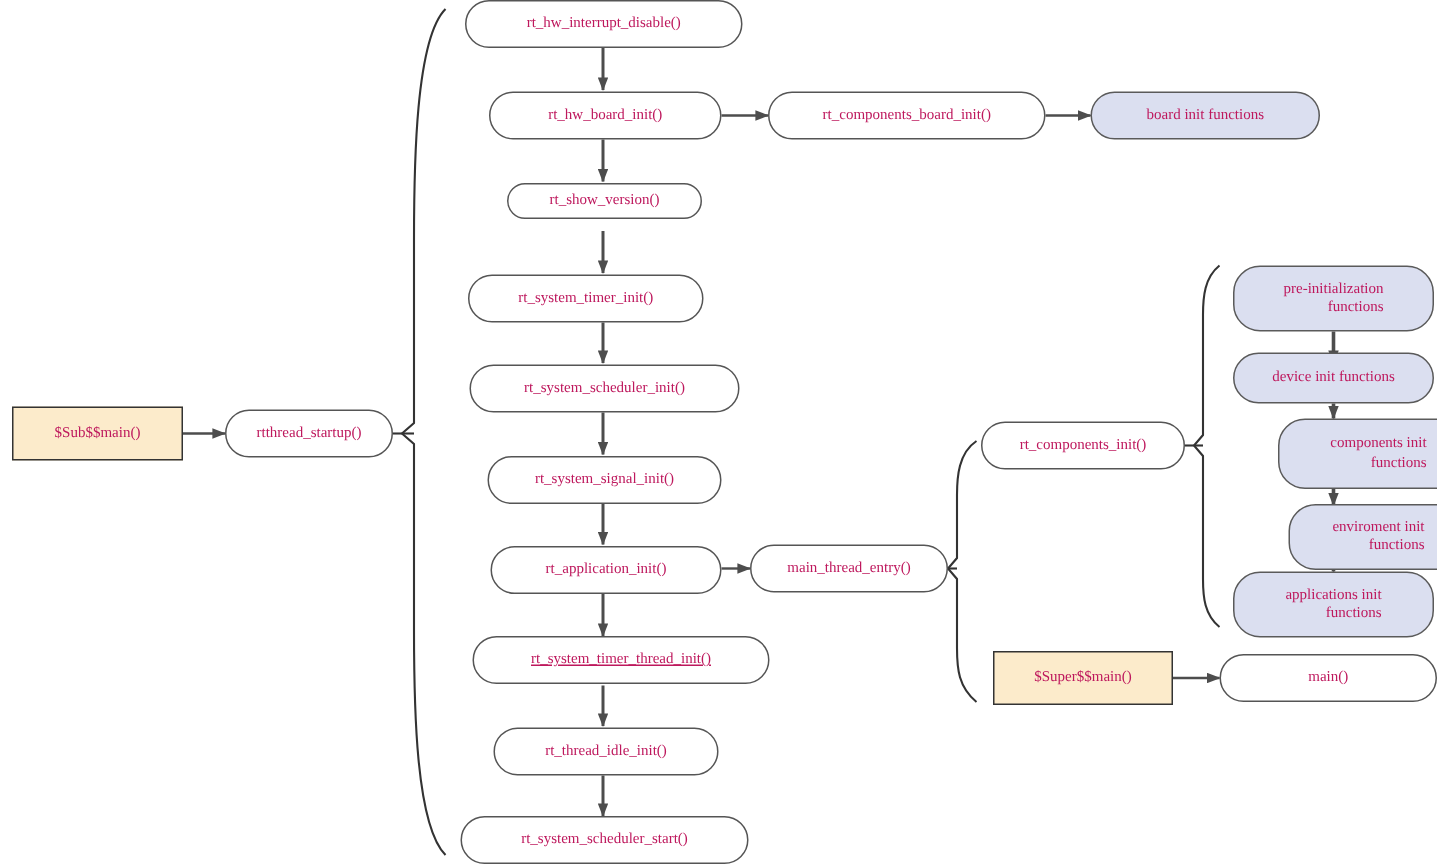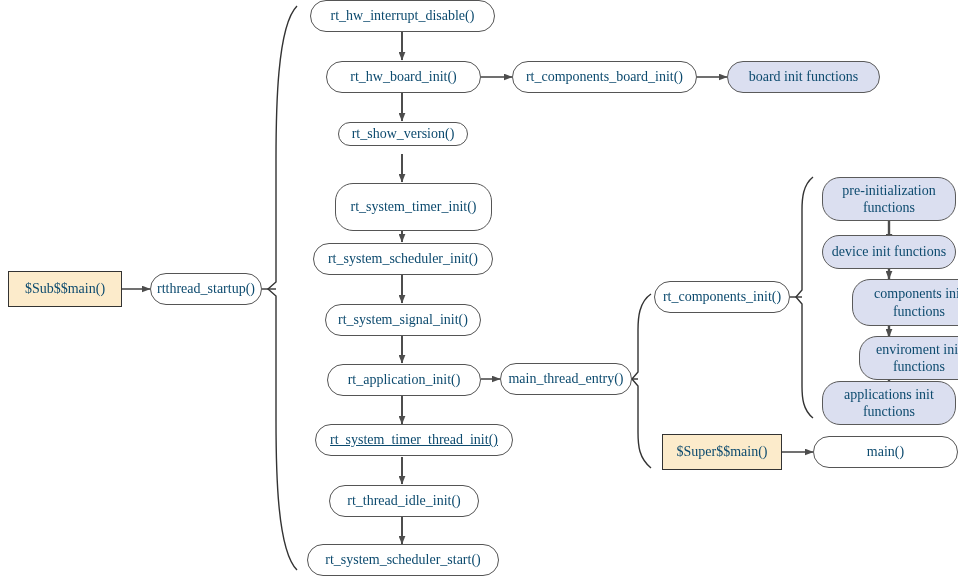--- a/index.html
+++ b/index.html
@@ -8,24 +8,24 @@
     background:#ffffff;
     font-family:"Liberation Serif","DejaVu Serif",serif;
     overflow:hidden;
     position:relative;
   }
   #canvas{position:absolute;left:0;top:0;width:958px;height:576px;}
   .node{
     position:absolute;
     box-sizing:border-box;
     display:flex;align-items:center;justify-content:center;
-    text-align:center;
+    text-align:right;
     line-height:1.12;
-    color:#0c4a6e;
-    font-size:14px;
+    color:#be185d;
+    font-size:10px;
     border:1.2px solid #555555;
     background:#ffffff;
     border-radius:18px;
     padding:2px 6px;
     white-space:pre-line;
     z-index:3;
   }
   .node.blue{background:#dbdff0;border-color:#5a5a5a;}
   .node.cream{background:#fcebcb;border-color:#333333;border-radius:0;border-width:1.2px;}
   .node.two-line{line-height:1.22;border-radius:18px;}
@@ -81,21 +81,21 @@
   <div class="node cream" style="left:8px;top:271px;width:114px;height:36px;">$Sub$$main()</div>
 
   <div class="node" style="left:150px;top:273px;width:112px;height:32px;">rtthread_startup()</div>
 
   <div class="node" style="left:310px;top:0px;width:185px;height:32px;">rt_hw_interrupt_disable()</div>
 
   <div class="node" style="left:326px;top:61px;width:155px;height:32px;">rt_hw_board_init()</div>
 
   <div class="node" style="left:338px;top:122px;width:130px;height:24px;">rt_show_version()</div>
 
-  <div class="node" style="left:335px;top:183px;width:157px;height:48px;">rt_system_timer_init()</div>
+  <div class="node" style="left:312px;top:183px;width:157px;height:32px;">rt_system_timer_init()</div>
 
   <div class="node" style="left:313px;top:243px;width:180px;height:32px;">rt_system_scheduler_init()</div>
 
   <div class="node" style="left:325px;top:304px;width:156px;height:32px;">rt_system_signal_init()</div>
 
   <div class="node" style="left:327px;top:364px;width:154px;height:32px;">rt_application_init()</div>
 
   <div class="node" style="left:315px;top:424px;width:198px;height:32px;text-decoration:underline;">rt_system_timer_thread_init()</div>
 
   <div class="node" style="left:329px;top:485px;width:150px;height:32px;">rt_thread_idle_init()</div>

